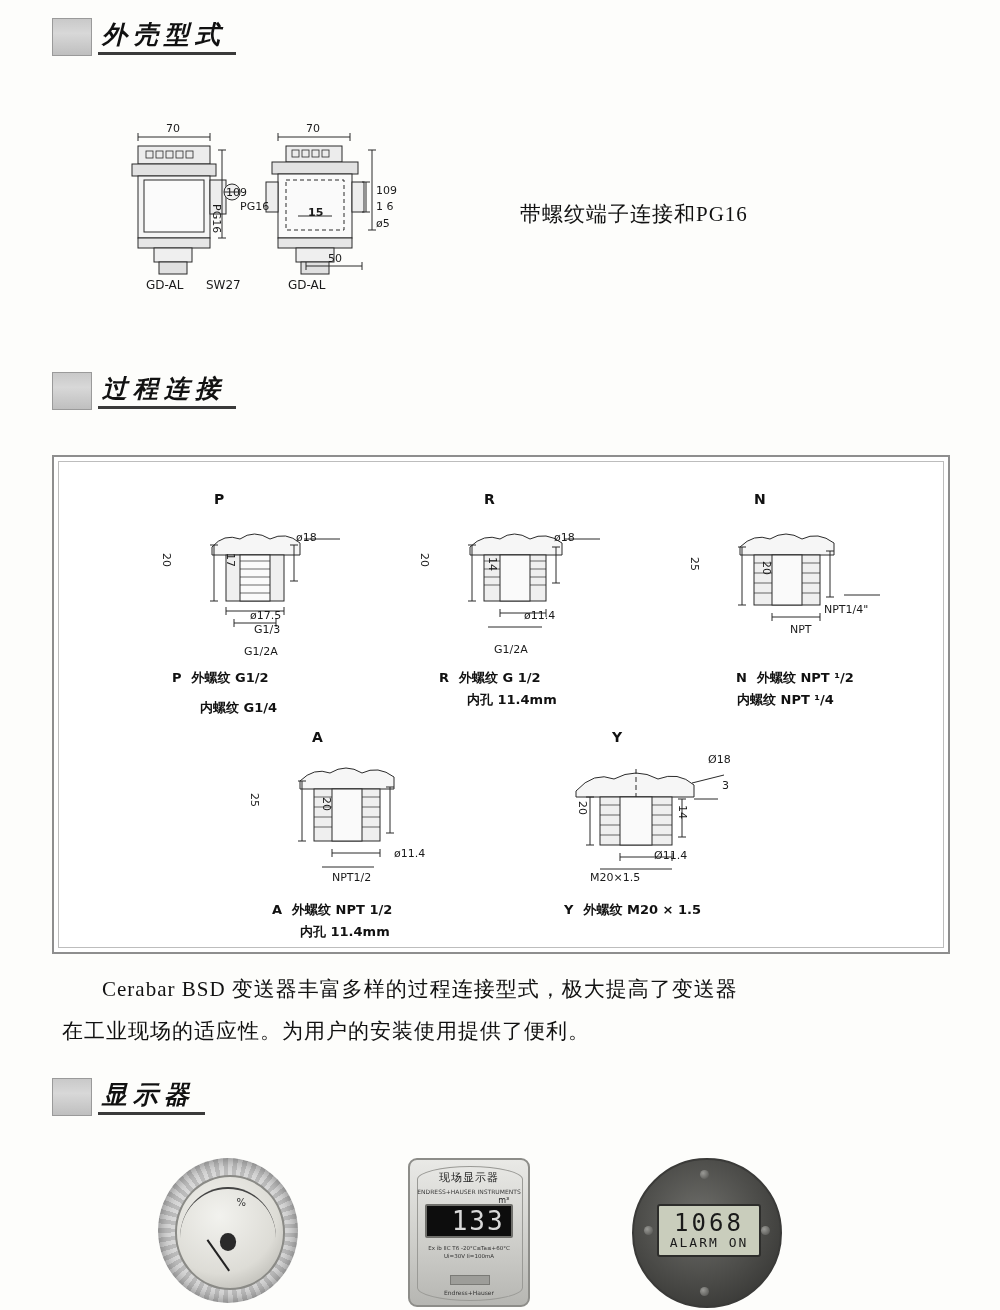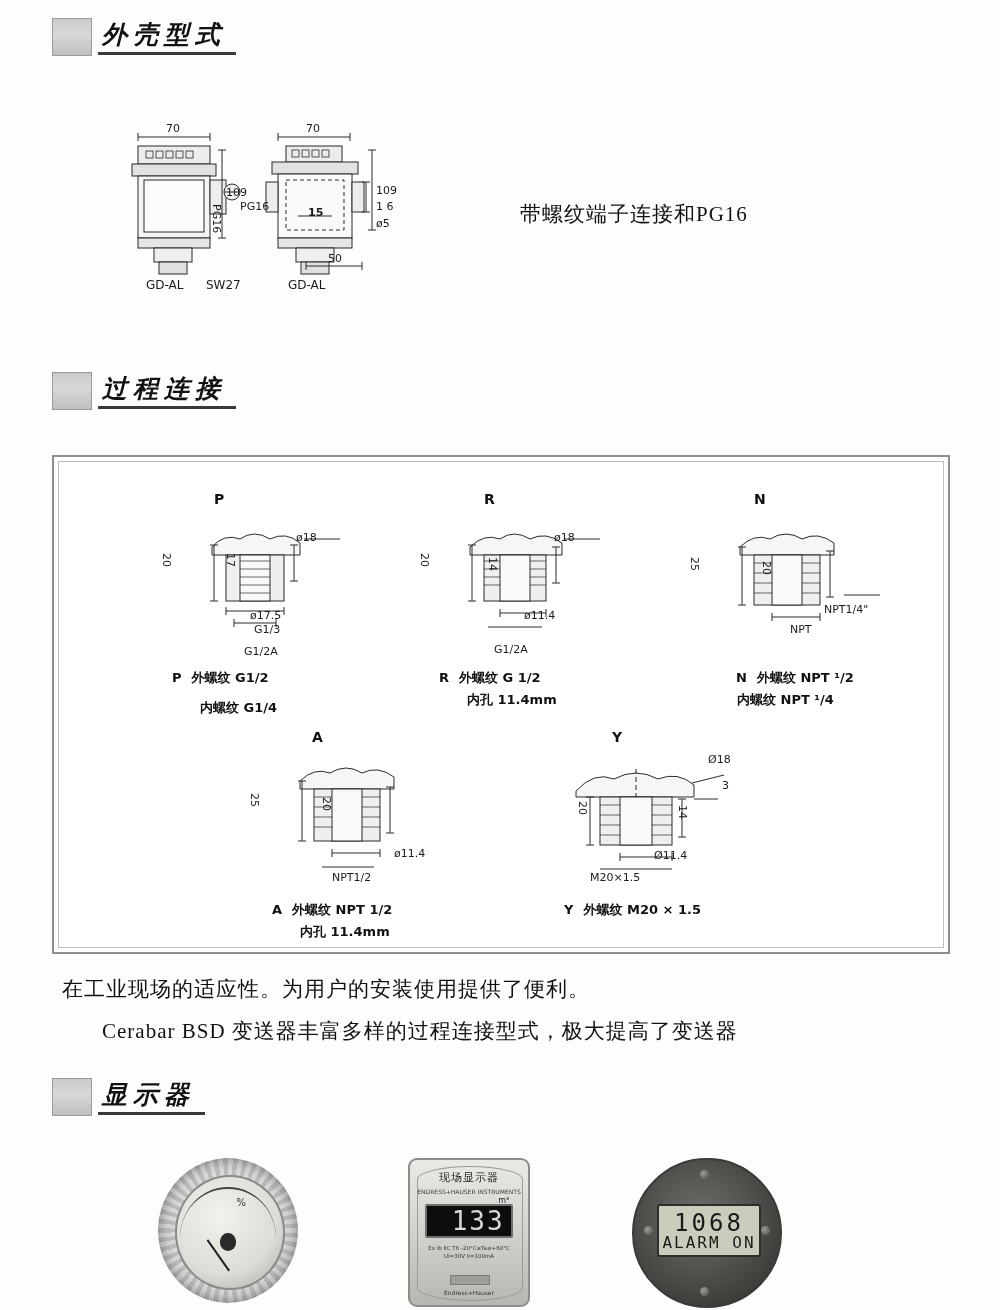--- a/index.html
+++ b/index.html
@@ -168,21 +168,21 @@
     position:absolute;left:16%;top:30%;width:68%;height:34%;
     background:#c9cdbc;border:2px solid #2d2d2b;border-radius:3px;
     display:flex;flex-direction:column;align-items:center;justify-content:center;
   }
   .disp3 .num{
     font-family:"DejaVu Sans Mono", monospace;
     font-size:24px;color:#1a1a1a;letter-spacing:3px;line-height:24px;
   }
   .disp3 .alm{
     font-family:"DejaVu Sans Mono", monospace;
-    font-size:16px;color:#1a1a1a;letter-spacing:2px;line-height:16px;
+    font-size:13px;color:#1a1a1a;letter-spacing:2px;line-height:16px;
   }
   .disp3 .screw{
     position:absolute;width:9px;height:9px;border-radius:50%;
     background:radial-gradient(circle at 35% 35%,#9a9a96,#4c4c49);
   }
 </style>
 </head>
 <body>
 
 <div class="page">
@@ -483,22 +483,22 @@
     <div class="lbl" style="left:668px;top:322px;">3</div>
     <div class="lbl" style="left:654px;top:296px;">Ø18</div>
     <div class="lbl" style="left:600px;top:392px;">Ø11.4</div>
     <div class="lbl" style="left:536px;top:414px;">M20×1.5</div>
     <div class="cap" style="left:510px;top:444px;">
       <span class="tagl">Y</span><span>外螺纹 M20 × 1.5</span>
     </div>
   </div>
 
   <div class="para" style="left:62px;top:968px;width:880px;line-height:42px;">
+    <div style="text-indent:40px;">Cerabar  BSD 变送器丰富多样的过程连接型式，极大提高了变送器</div>
     <div>在工业现场的适应性。为用户的安装使用提供了便利。</div>
-    <div style="text-indent:40px;">Cerabar  BSD 变送器丰富多样的过程连接型式，极大提高了变送器</div>
   </div>
 
   <div class="sec-head" style="left:52px;top:1078px;">
     <div class="swatch"></div>
     <div class="htext">显示器</div>
   </div>
 
   <div class="photo disp1" style="left:158px;top:1158px;width:140px;height:145px;">
     <div class="face"></div>
     <div class="scale"></div>

